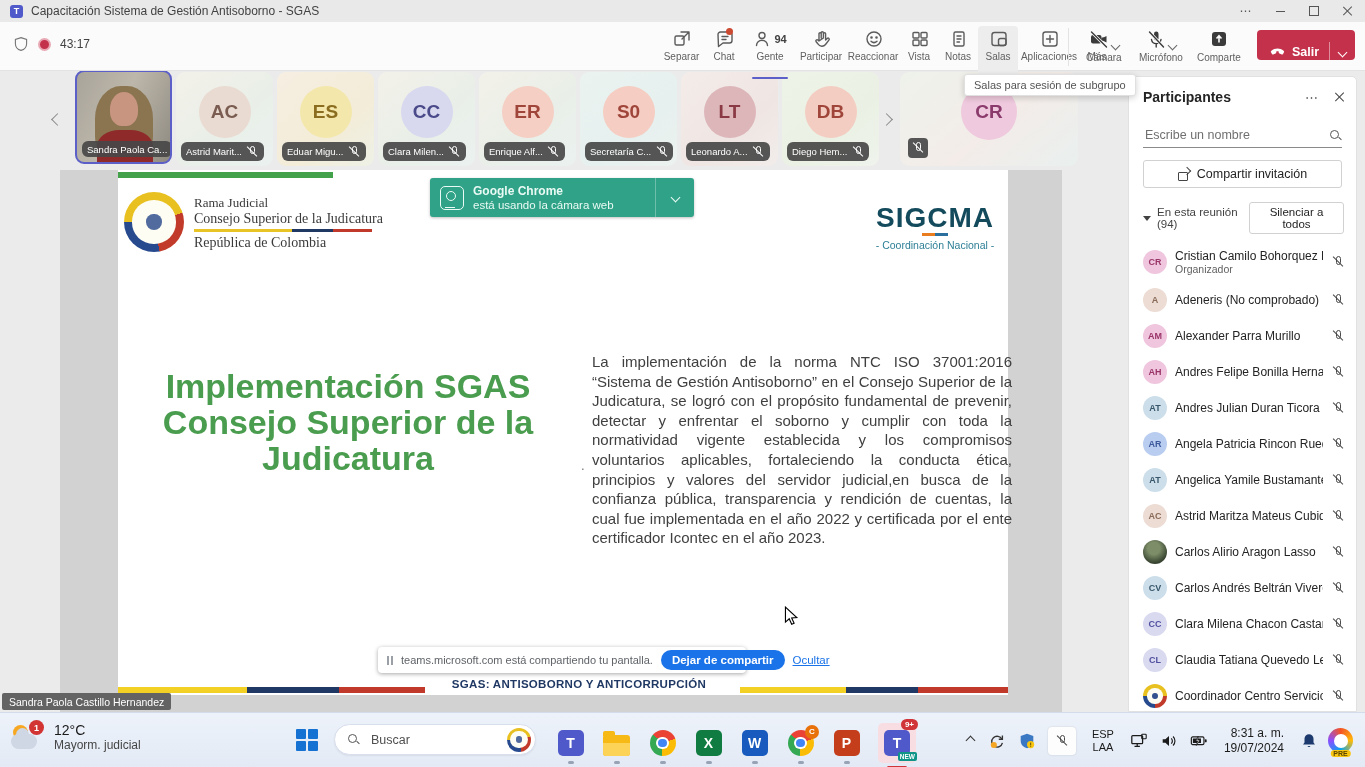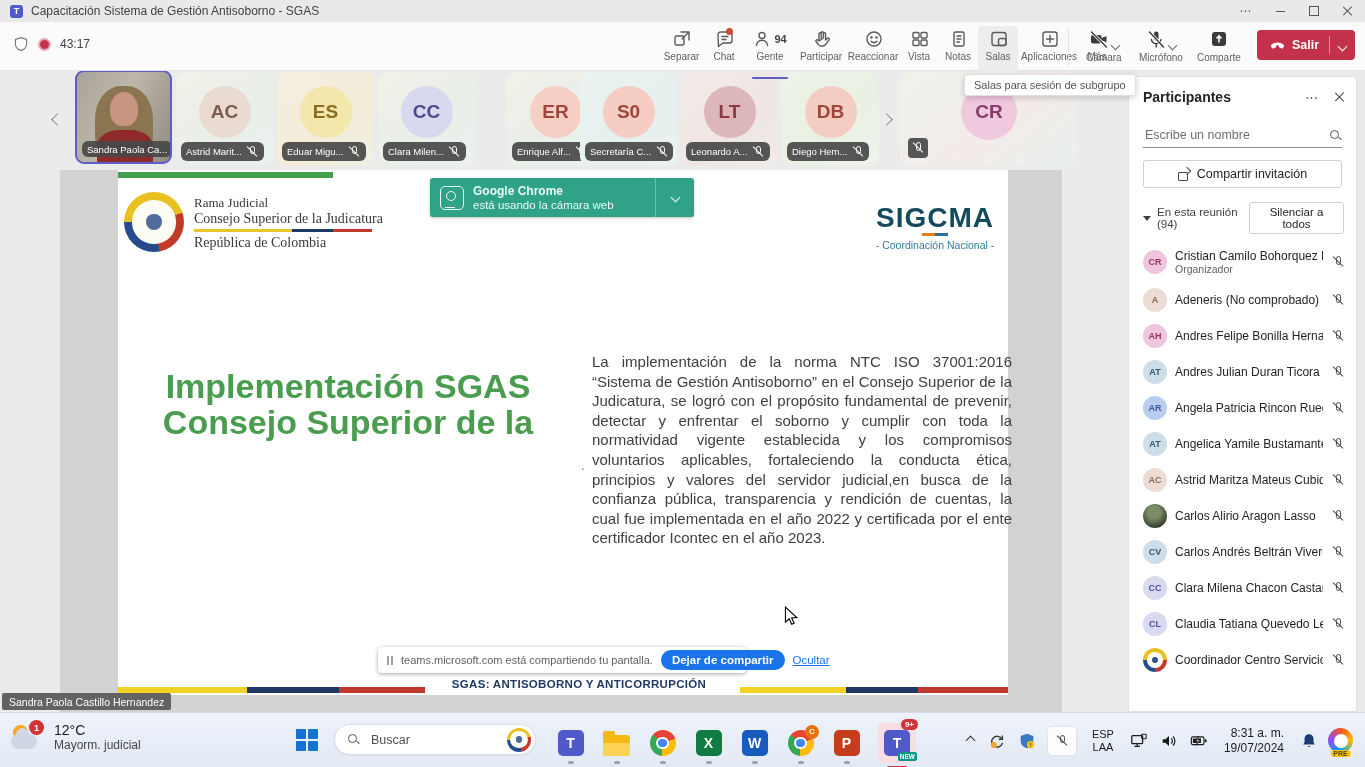--- a/index.html
+++ b/index.html
@@ -37,21 +37,21 @@
   .tb-right{position:absolute;right:10px;top:4px;display:flex;align-items:flex-start}
   .tb-div{width:1px;height:38px;background:#e3e3e3;margin:2px 8px 0}
   .devbtn{display:flex;flex-direction:column;align-items:center;gap:3px;font-size:10px;color:#616161;padding-top:3px}
   .devrow{display:flex;align-items:flex-end;gap:3px}
   .devrow svg{width:20px;height:20px;stroke:#3b3b3b;fill:none;stroke-width:1.4;stroke-linecap:round}
   .chev{display:inline-block;width:6px;height:6px;border-right:1.4px solid #666;border-bottom:1.4px solid #666}
   .chev.down{transform:rotate(45deg)}
   .chev.right{transform:rotate(-45deg)}
   .chev.left{transform:rotate(135deg)}
   .chev.up{transform:rotate(-135deg)}
-  .leave{margin:4px 0 0 10px;height:30px;background:#c4314b;border-radius:4px;display:flex;align-items:center;color:#fff}
+  .leave{margin:4px 0 0 10px;height:30px;background:#c4314b;border-radius:4px;display:flex;align-items:flex-end;color:#fff}
   .leave-main{display:flex;align-items:center;gap:6px;padding:0 10px 0 12px;font-size:12.5px;font-weight:bold}
   .leave-sep{width:1px;height:18px;background:rgba(255,255,255,.45)}
   .leave-caret{padding:0 9px}
   .leave-caret .chev{border-color:#fff}
 
   
   .tip-salas{position:absolute;left:964px;top:74px;background:#fff;border:1px solid #e0e0e0;
              box-shadow:0 2px 6px rgba(0,0,0,.18);border-radius:3px;padding:4px 9px;
              font-size:11px;color:#555;z-index:60;white-space:nowrap}
 
@@ -431,21 +431,21 @@
   </div>
 
   <div class="tile" style="left:378px">
     <span class="avc" style="background:#d8d8ee;color:#4a4a8a">CC</span>
     <span class="namebadge">
         <span>Clara Milen...</span>
         <span class="micoff w"></span>
       </span>
   </div>
 
-  <div class="tile" style="left:507px">
+  <div class="tile" style="left:479px">
     <span class="avc" style="background:#f5cfc4;color:#a0453a">ER</span>
     <span class="namebadge">
         <span>Enrique Alf...</span>
         <span class="micoff w"></span>
       </span>
   </div>
 
   <div class="tile" style="left:580px;background:linear-gradient(140deg,#eaf3f0 0%,#e6f0ee 60%,#ecf2f0 100%)">
     <span class="avc" style="background:#f5cdc2;color:#a0453a">S0</span>
     <span class="namebadge">
@@ -505,20 +505,21 @@
         <span>está usando la cámara web</span>
       </span>
       <span class="cam-chev">
           <span class="chev down"></span>
         </span>
     </div>
 
     <div class="slide-title">
       <div>Implementación SGAS</div>
       <div>Consejo Superior de la</div>
+      <div>Judicatura</div>
     </div>
 
     <span class="straydot">.</span>
 
     <div class="slide-par">La implementación de la norma NTC ISO 37001:2016 “Sistema de Gestión Antisoborno” en el Consejo Superior de la Judicatura, se logró con el propósito fundamental de prevenir, detectar y enfrentar el soborno y cumplir con toda la normatividad vigente establecida y los compromisos voluntarios aplicables, fortaleciendo la conducta ética, principios y valores del servidor judicial,en busca de la confianza pública, transparencia y rendición de cuentas, la cual fue implementada en el año 2022 y certificada por el ente certificador Icontec en el año 2023.</div>
 
     <div class="footer-stripe f-y" style="left:0;width:129px"></div>
     <div class="footer-stripe f-b" style="left:129px;width:92px"></div>
     <div class="footer-stripe f-r" style="left:221px;width:86px"></div>
     <div class="footer-text">SGAS: ANTISOBORNO Y ANTICORRUPCIÓN</div>
@@ -572,20 +573,27 @@
       <span class="pnames">
         <span class="pname">Cristian Camilo Bohorquez Ro...</span>
         <span class="prole">Organizador</span>
       </span>
       <span class="micoff"></span>
     </div>
     <div class="prow">
       <span class="pav av-tan">A</span>
       <span class="pnames">
           <span class="pname">Adeneris (No comprobado)</span>
+        </span>
+      <span class="micoff"></span>
+    </div>
+    <div class="prow">
+      <span class="pav av-pink">AM</span>
+      <span class="pnames">
+          <span class="pname">Alexander Parra Murillo</span>
         </span>
       <span class="micoff"></span>
     </div>
     <div class="prow">
       <span class="pav av-pink">AH</span>
       <span class="pnames">
           <span class="pname">Andres Felipe Bonilla Hernand...</span>
         </span>
       <span class="micoff"></span>
     </div>

